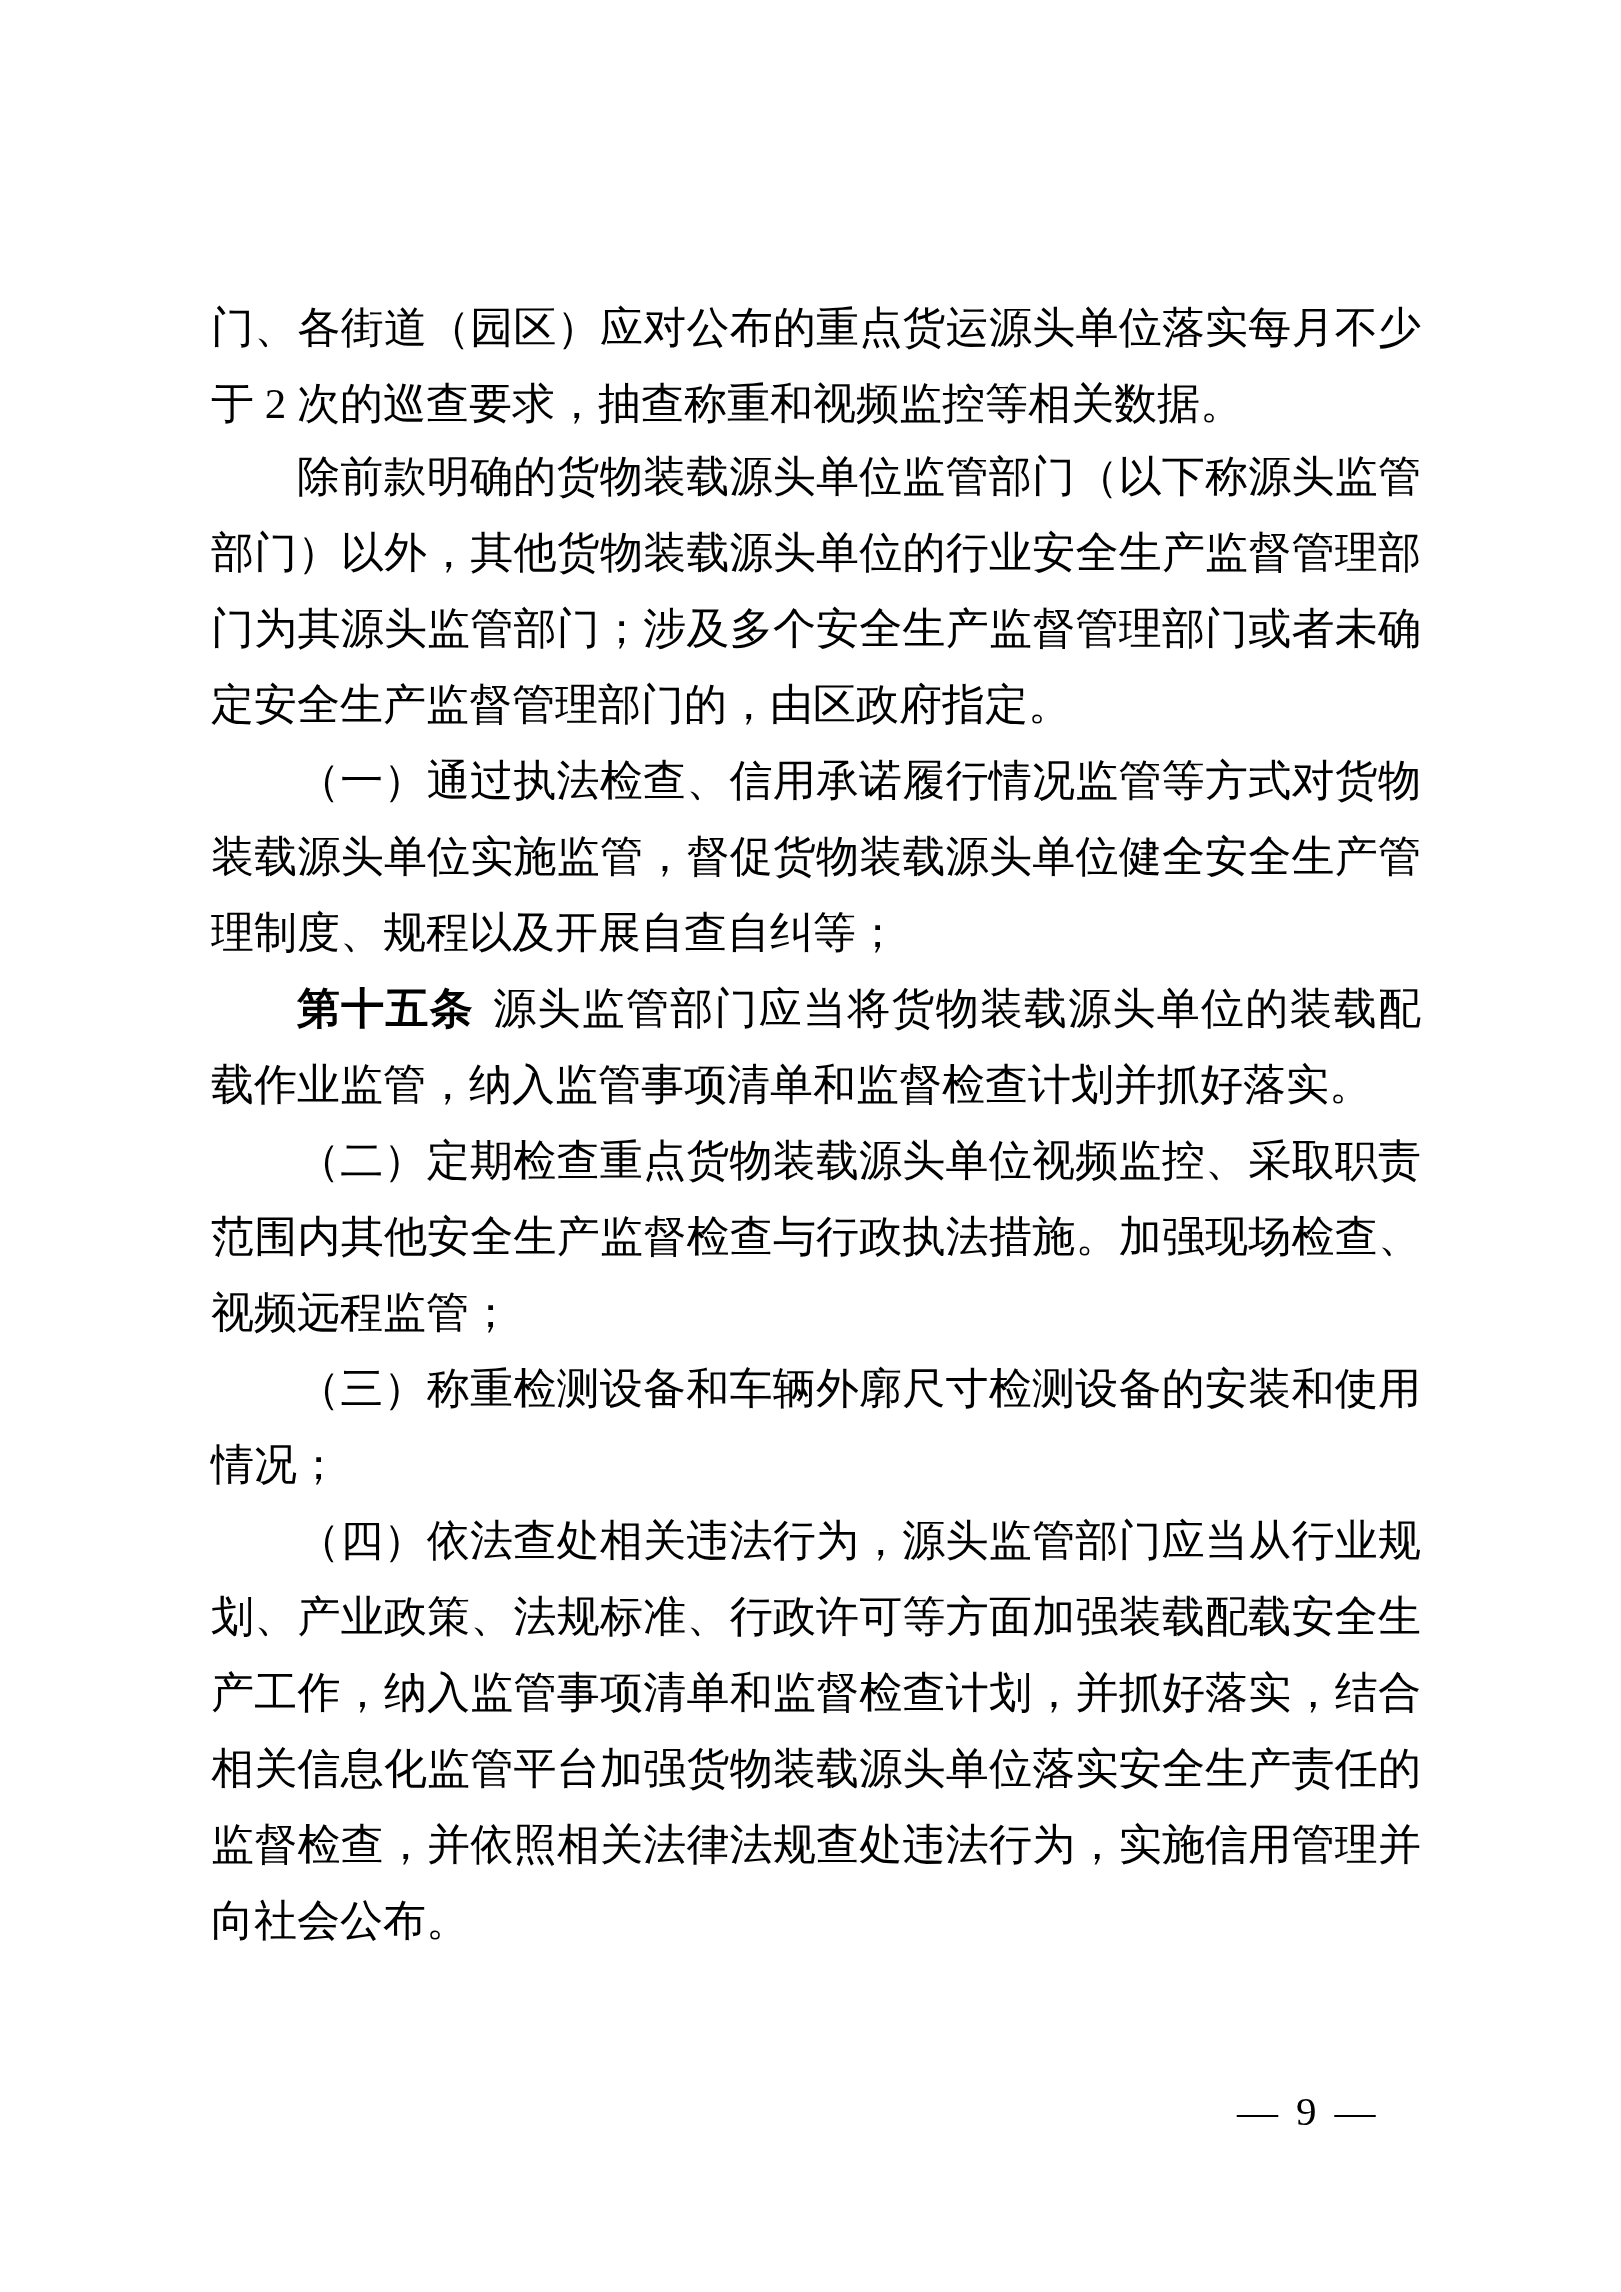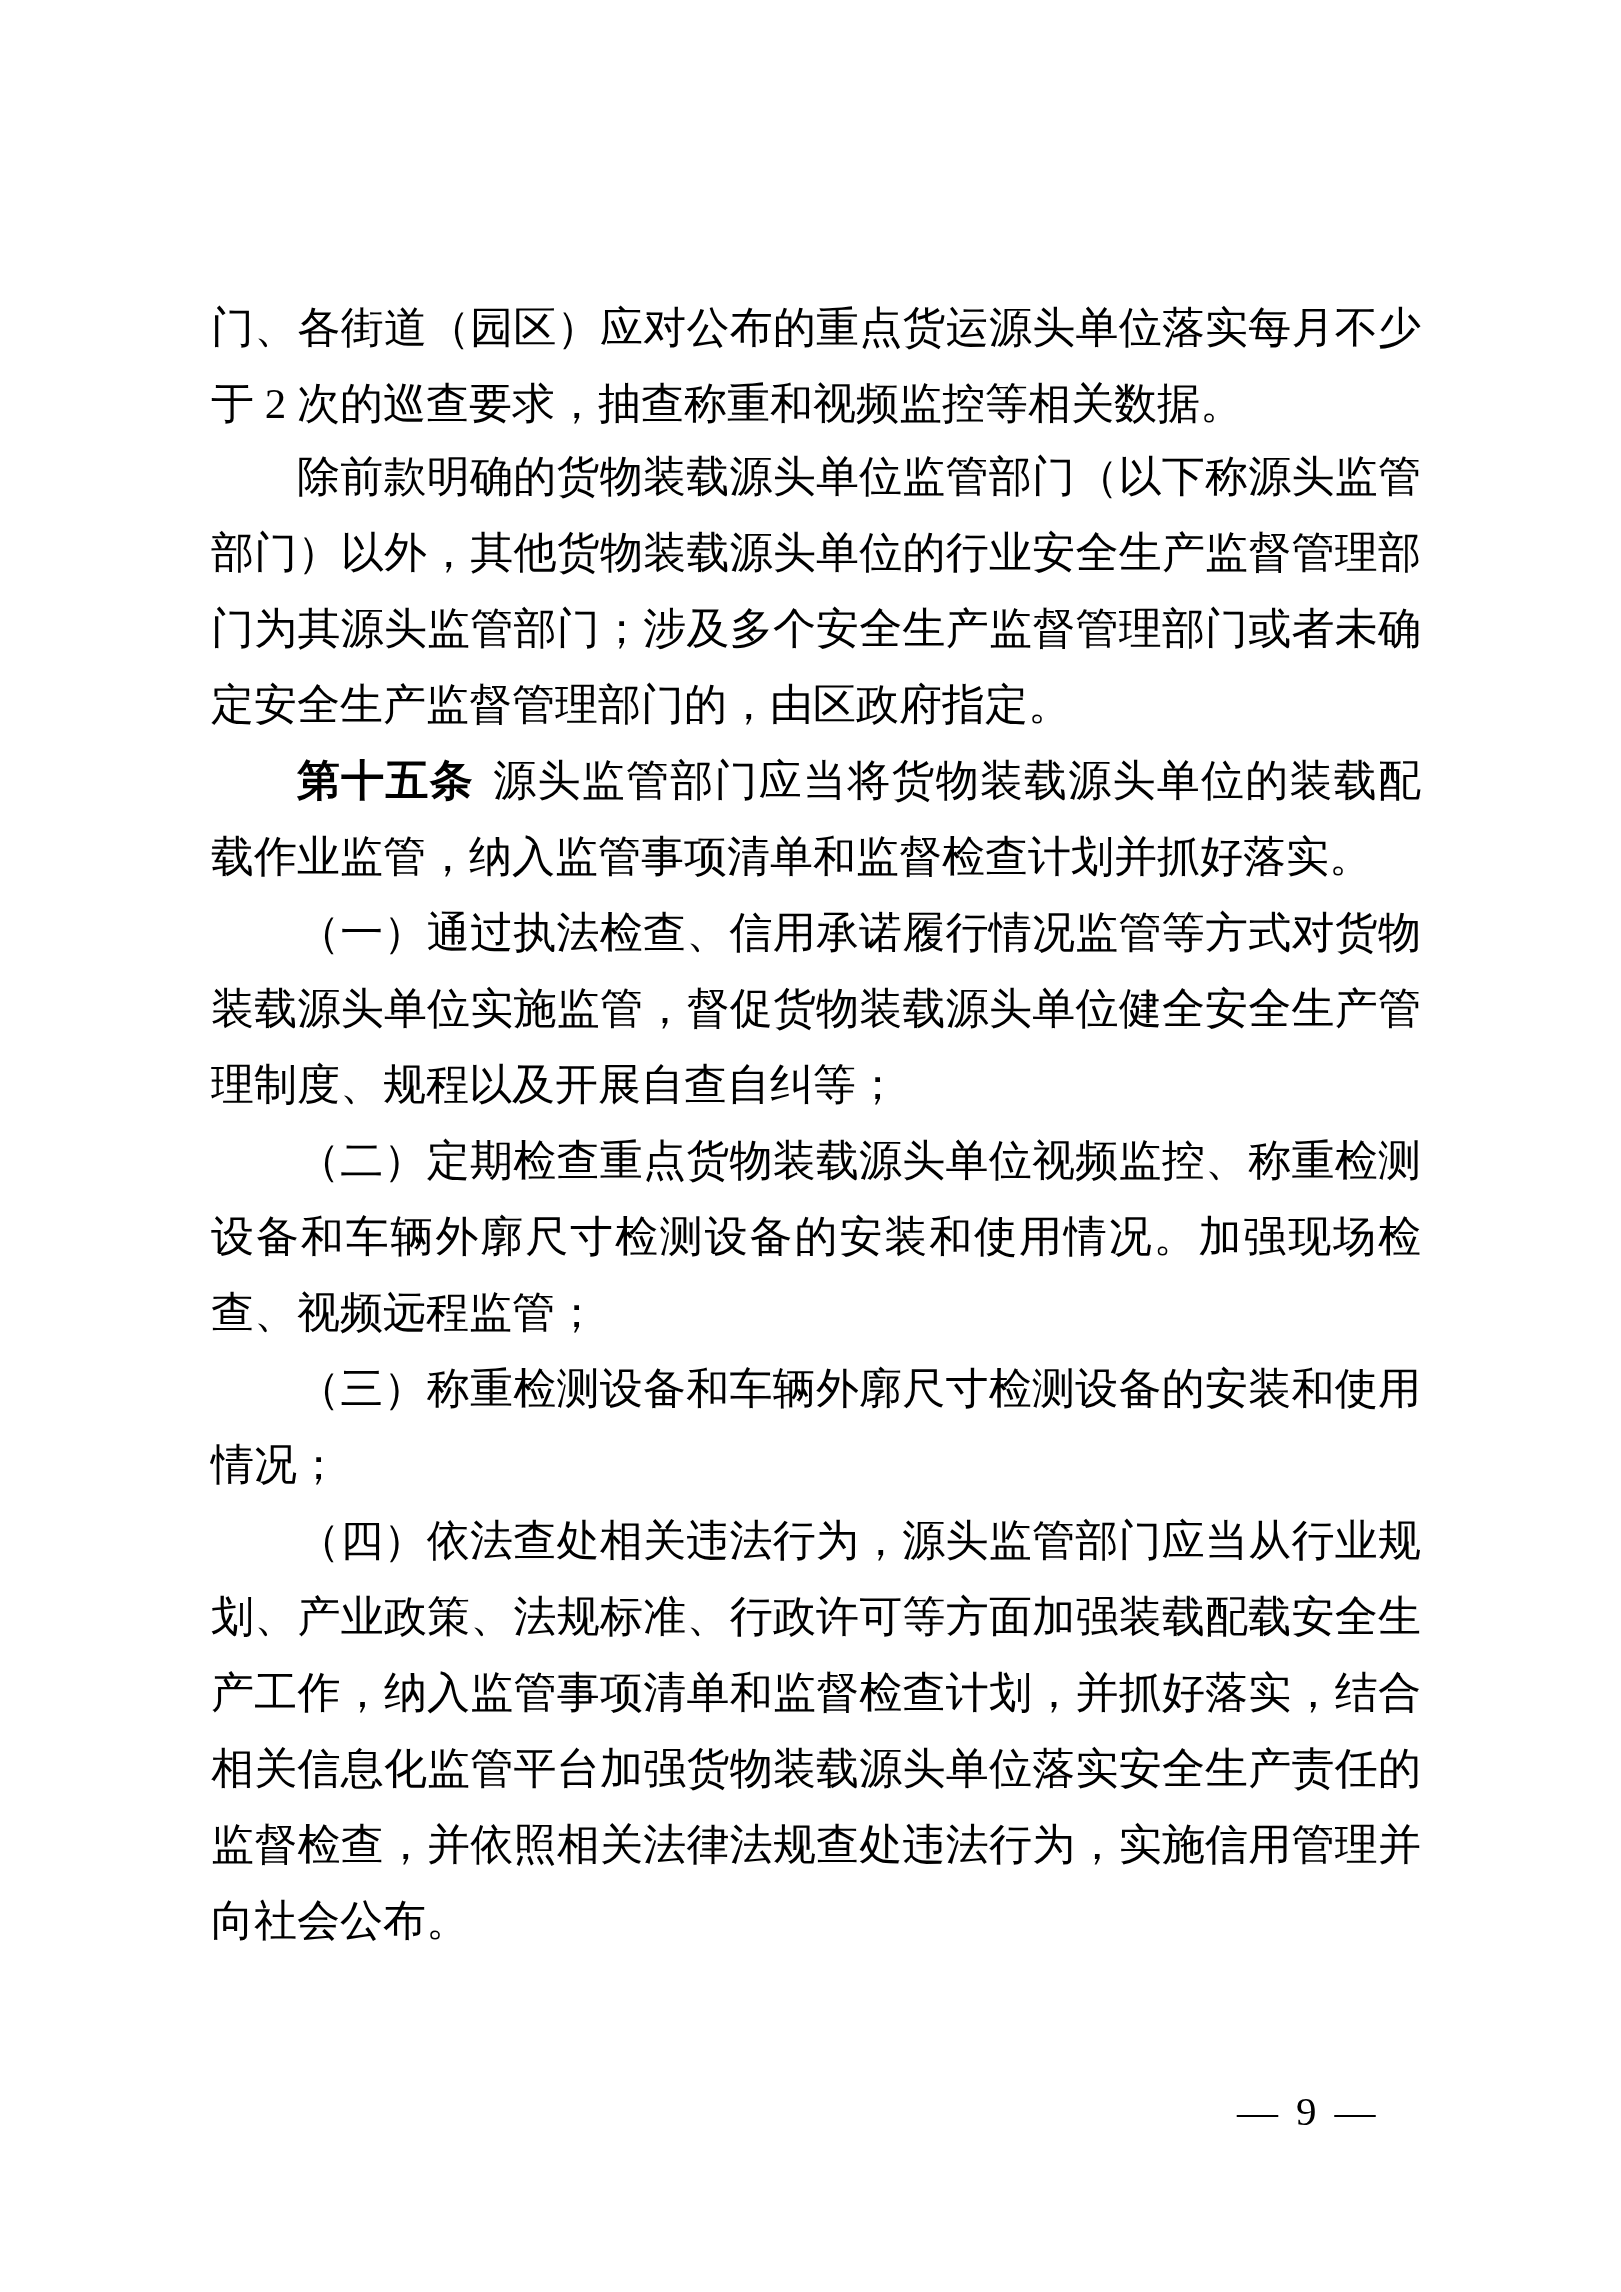--- a/index.html
+++ b/index.html
@@ -51,21 +51,21 @@
     white-space: nowrap;
   }
 </style>
 </head>
 <body>
 
 <div class="page">
   <div class="doc-body">
       <p class="para">门、各街道（园区）应对公布的重点货运源头单位落实每月不少于 2 次的巡查要求，抽查称重和视频监控等相关数据。</p>
       <p class="para indent">除前款明确的货物装载源头单位监管部门（以下称源头监管部门）以外，其他货物装载源头单位的行业安全生产监督管理部门为其源头监管部门；涉及多个安全生产监督管理部门或者未确定安全生产监督管理部门的，由区政府指定。</p>
+      <p class="para indent">（一）通过执法检查、信用承诺履行情况监管等方式对货物装载源头单位实施监管，督促货物装载源头单位健全安全生产管理制度、规程以及开展自查自纠等；</p>
       <p class="para indent"><span class="lead">第十五条</span>源头监管部门应当将货物装载源头单位的装载配载作业监管，纳入监管事项清单和监督检查计划并抓好落实。</p>
-      <p class="para indent">（一）通过执法检查、信用承诺履行情况监管等方式对货物装载源头单位实施监管，督促货物装载源头单位健全安全生产管理制度、规程以及开展自查自纠等；</p>
-      <p class="para indent">（二）定期检查重点货物装载源头单位视频监控、称重检测设备和车辆外廓尺寸检测设备的安装和使用情况。加强现场检查、视频远程监管；</p>
+      <p class="para indent">（二）定期检查重点货物装载源头单位视频监控、采取职责范围内其他安全生产监督检查与行政执法措施。加强现场检查、视频远程监管；</p>
       <p class="para indent">（三）称重检测设备和车辆外廓尺寸检测设备的安装和使用情况；</p>
       <p class="para indent">（四）依法查处相关违法行为，源头监管部门应当从行业规划、产业政策、法规标准、行政许可等方面加强装载配载安全生产工作，纳入监管事项清单和监督检查计划，并抓好落实，结合相关信息化监管平台加强货物装载源头单位落实安全生产责任的监督检查，并依照相关法律法规查处违法行为，实施信用管理并向社会公布。</p>
     </div>
   <div class="page-number">— 9 —</div>
 </div>
 
 
 </body></html>

